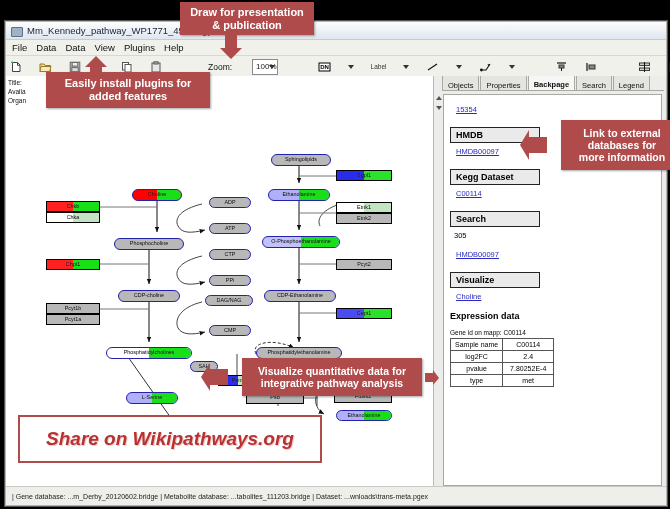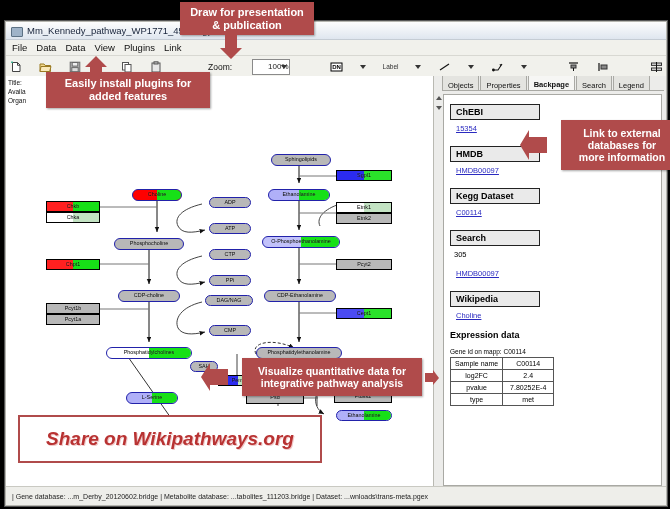--- a/index.html
+++ b/index.html
@@ -19,21 +19,21 @@
   .menubar{height:15px;background:#f1f1ec;border-bottom:1px solid #d8d8d2;display:flex;align-items:center;
            padding-left:6px;gap:9px;}
   .menubar span{font-size:9.5px;color:#111;}
 
   .toolbar{height:21px;background:#f1f1ec;border-bottom:1px solid #cfcfc8;display:flex;align-items:center;
            padding:0 4px;gap:17px;}
   .tb-btn{width:15px;height:15px;display:flex;align-items:center;justify-content:center;}
   .tb-sep{width:1px;height:14px;background:#c4c4bd;margin:0 3px;}
   .zoomlbl{font-size:8.5px;color:#111;margin-left:6px;margin-right:3px;}
   .zoomsel{width:56px;height:14px;background:#fff;border:1px solid #8a8a8a;font-size:8px;
-           display:flex;align-items:center;padding-left:15px;position:relative;color:#222;}
+           display:flex;align-items:center;padding-left:3px;position:relative;color:#222;}
   .zoomsel .cv{position:absolute;right:2px;top:5px;width:0;height:0;border-left:3px solid transparent;
            border-right:3px solid transparent;border-top:4px solid #333;}
   .dropbtn{width:9px;height:14px;display:flex;align-items:center;justify-content:center;}
   .dropbtn .cv{width:0;height:0;border-left:3px solid transparent;border-right:3px solid transparent;
            border-top:4px solid #333;}
   .vizsel{width:82px;height:14px;background:#fff;border:1px solid #8a8a8a;font-size:8px;
            display:flex;align-items:center;padding-left:4px;position:relative;color:#222;margin-left:4px;}
   .vizsel .cv{position:absolute;right:3px;top:5px;width:0;height:0;border-left:3px solid transparent;
            border-right:3px solid transparent;border-top:4px solid #333;}
   .minilabel{font-size:6.5px;color:#333;}
@@ -113,21 +113,21 @@
       <span class="tb-icon"></span>
       <span class="tb-title">Mm_Kennedy_pathway_WP1771_45176.gpml</span>
     </div>
 
     <div class="menubar">
       <span>File</span>
       <span>Data</span>
       <span>Data</span>
       <span>View</span>
       <span>Plugins</span>
-      <span>Link</span>
+      <span>Help</span>
     </div>
 
     <div class="toolbar">
       <span class="tb-btn">
         <svg width="12" height="12" viewBox="0 0 12 12">
             <path d="M2.5 1.5h5l2.5 2.5v6.5h-7.5z" fill="#fff" stroke="#444" stroke-width="1"></path>
             <path d="M7.5 1.5v2.8h2.5" fill="none" stroke="#444"></path>
             <path d="M1.2 1.2l1.6 0" stroke="#2a8" stroke-width="1.4"></path>
           </svg>
       </span>
@@ -480,35 +480,34 @@
           <span class="tab">Properties</span>
           <span class="tab active">Backpage</span>
           <span class="tab">Search</span>
           <span class="tab">Legend</span>
         </div>
         <div class="tabline"></div>
 
         <div class="bp">
           <div class="bp-inner">
 
-            <div class="db-head">ChEBI</div>
             <a class="db-link">15354</a>
 
             <div class="db-head">HMDB</div>
             <a class="db-link">HMDB00097</a>
 
             <div class="db-head">Kegg Dataset</div>
             <a class="db-link">C00114</a>
 
             <div class="db-head">Search</div>
             <span class="db-plain">305</span>
 
             <a class="db-link">HMDB00097</a>
 
-            <div class="db-head">Wikipedia</div>
+            <div class="db-head">Visualize</div>
             <a class="db-link">Choline</a>
 
             <div class="exp-title">Expression data</div>
             <div class="gid">Gene id on mapp: C00114</div>
 
             <table class="expt">
               <tbody>
                   <tr>
                 <td>Sample name</td>
                 <td>C00114</td>

